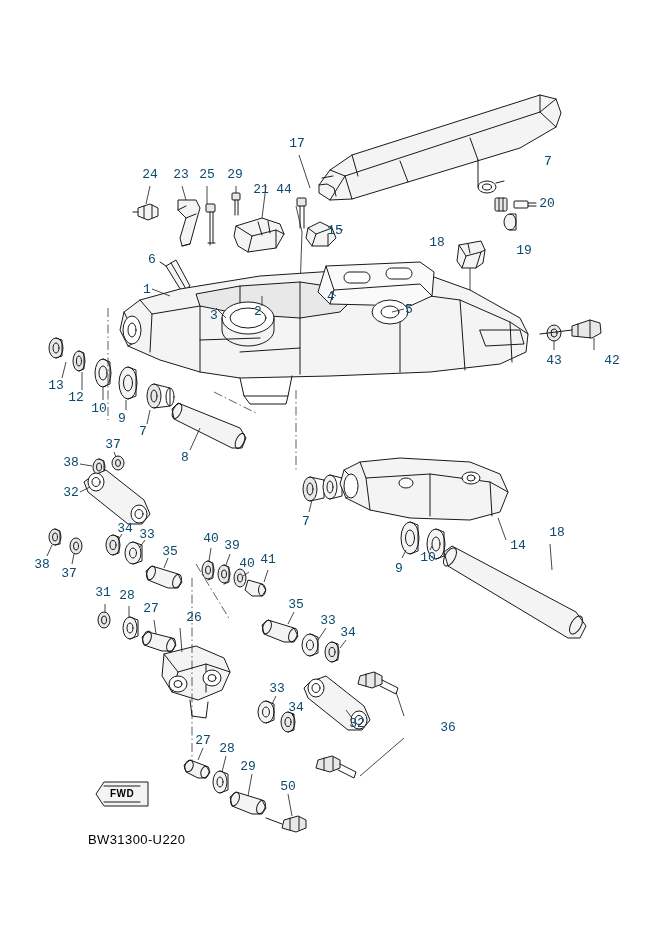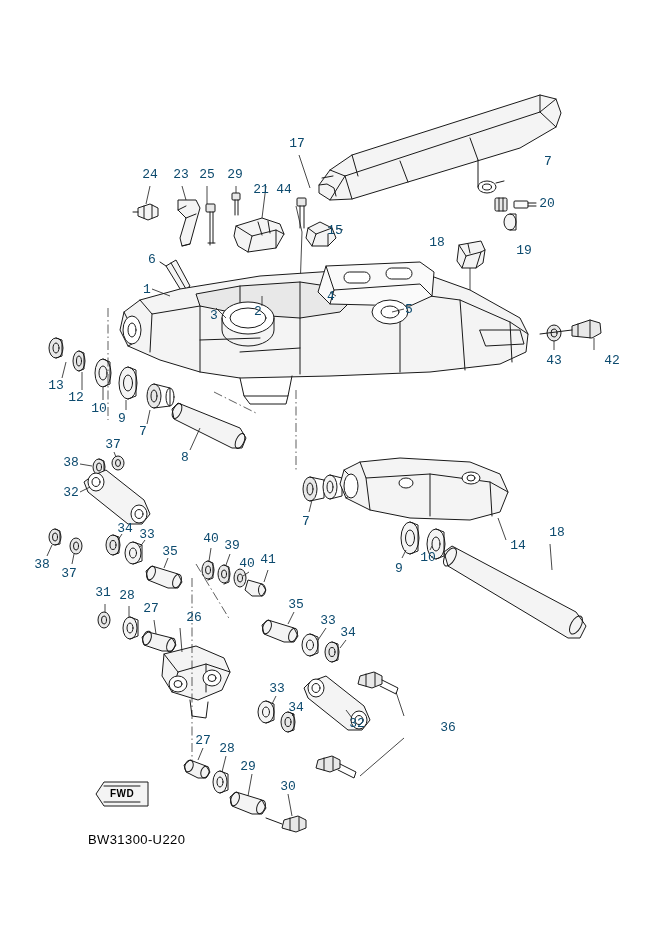--- a/index.html
+++ b/index.html
@@ -542,18 +542,18 @@
     <div class="callout" style="left:296px; top:604px;">35</div>
     <div class="callout" style="left:328px; top:620px;">33</div>
     <div class="callout" style="left:348px; top:632px;">34</div>
     <div class="callout" style="left:277px; top:688px;">33</div>
     <div class="callout" style="left:296px; top:707px;">34</div>
     <div class="callout" style="left:357px; top:723px;">32</div>
     <div class="callout" style="left:411px; top:727px;margin-left:37px;">36</div>
     <div class="callout" style="left:203px; top:740px;">27</div>
     <div class="callout" style="left:227px; top:748px;">28</div>
     <div class="callout" style="left:248px; top:766px;">29</div>
-    <div class="callout" style="left:288px; top:786px;">30</div>
+    <div class="callout" style="left:288px; top:786px;">50</div>
   </div>
 
   <div id="part-code">BW31300-U220</div>
 
 </div>
 
 </body></html>

